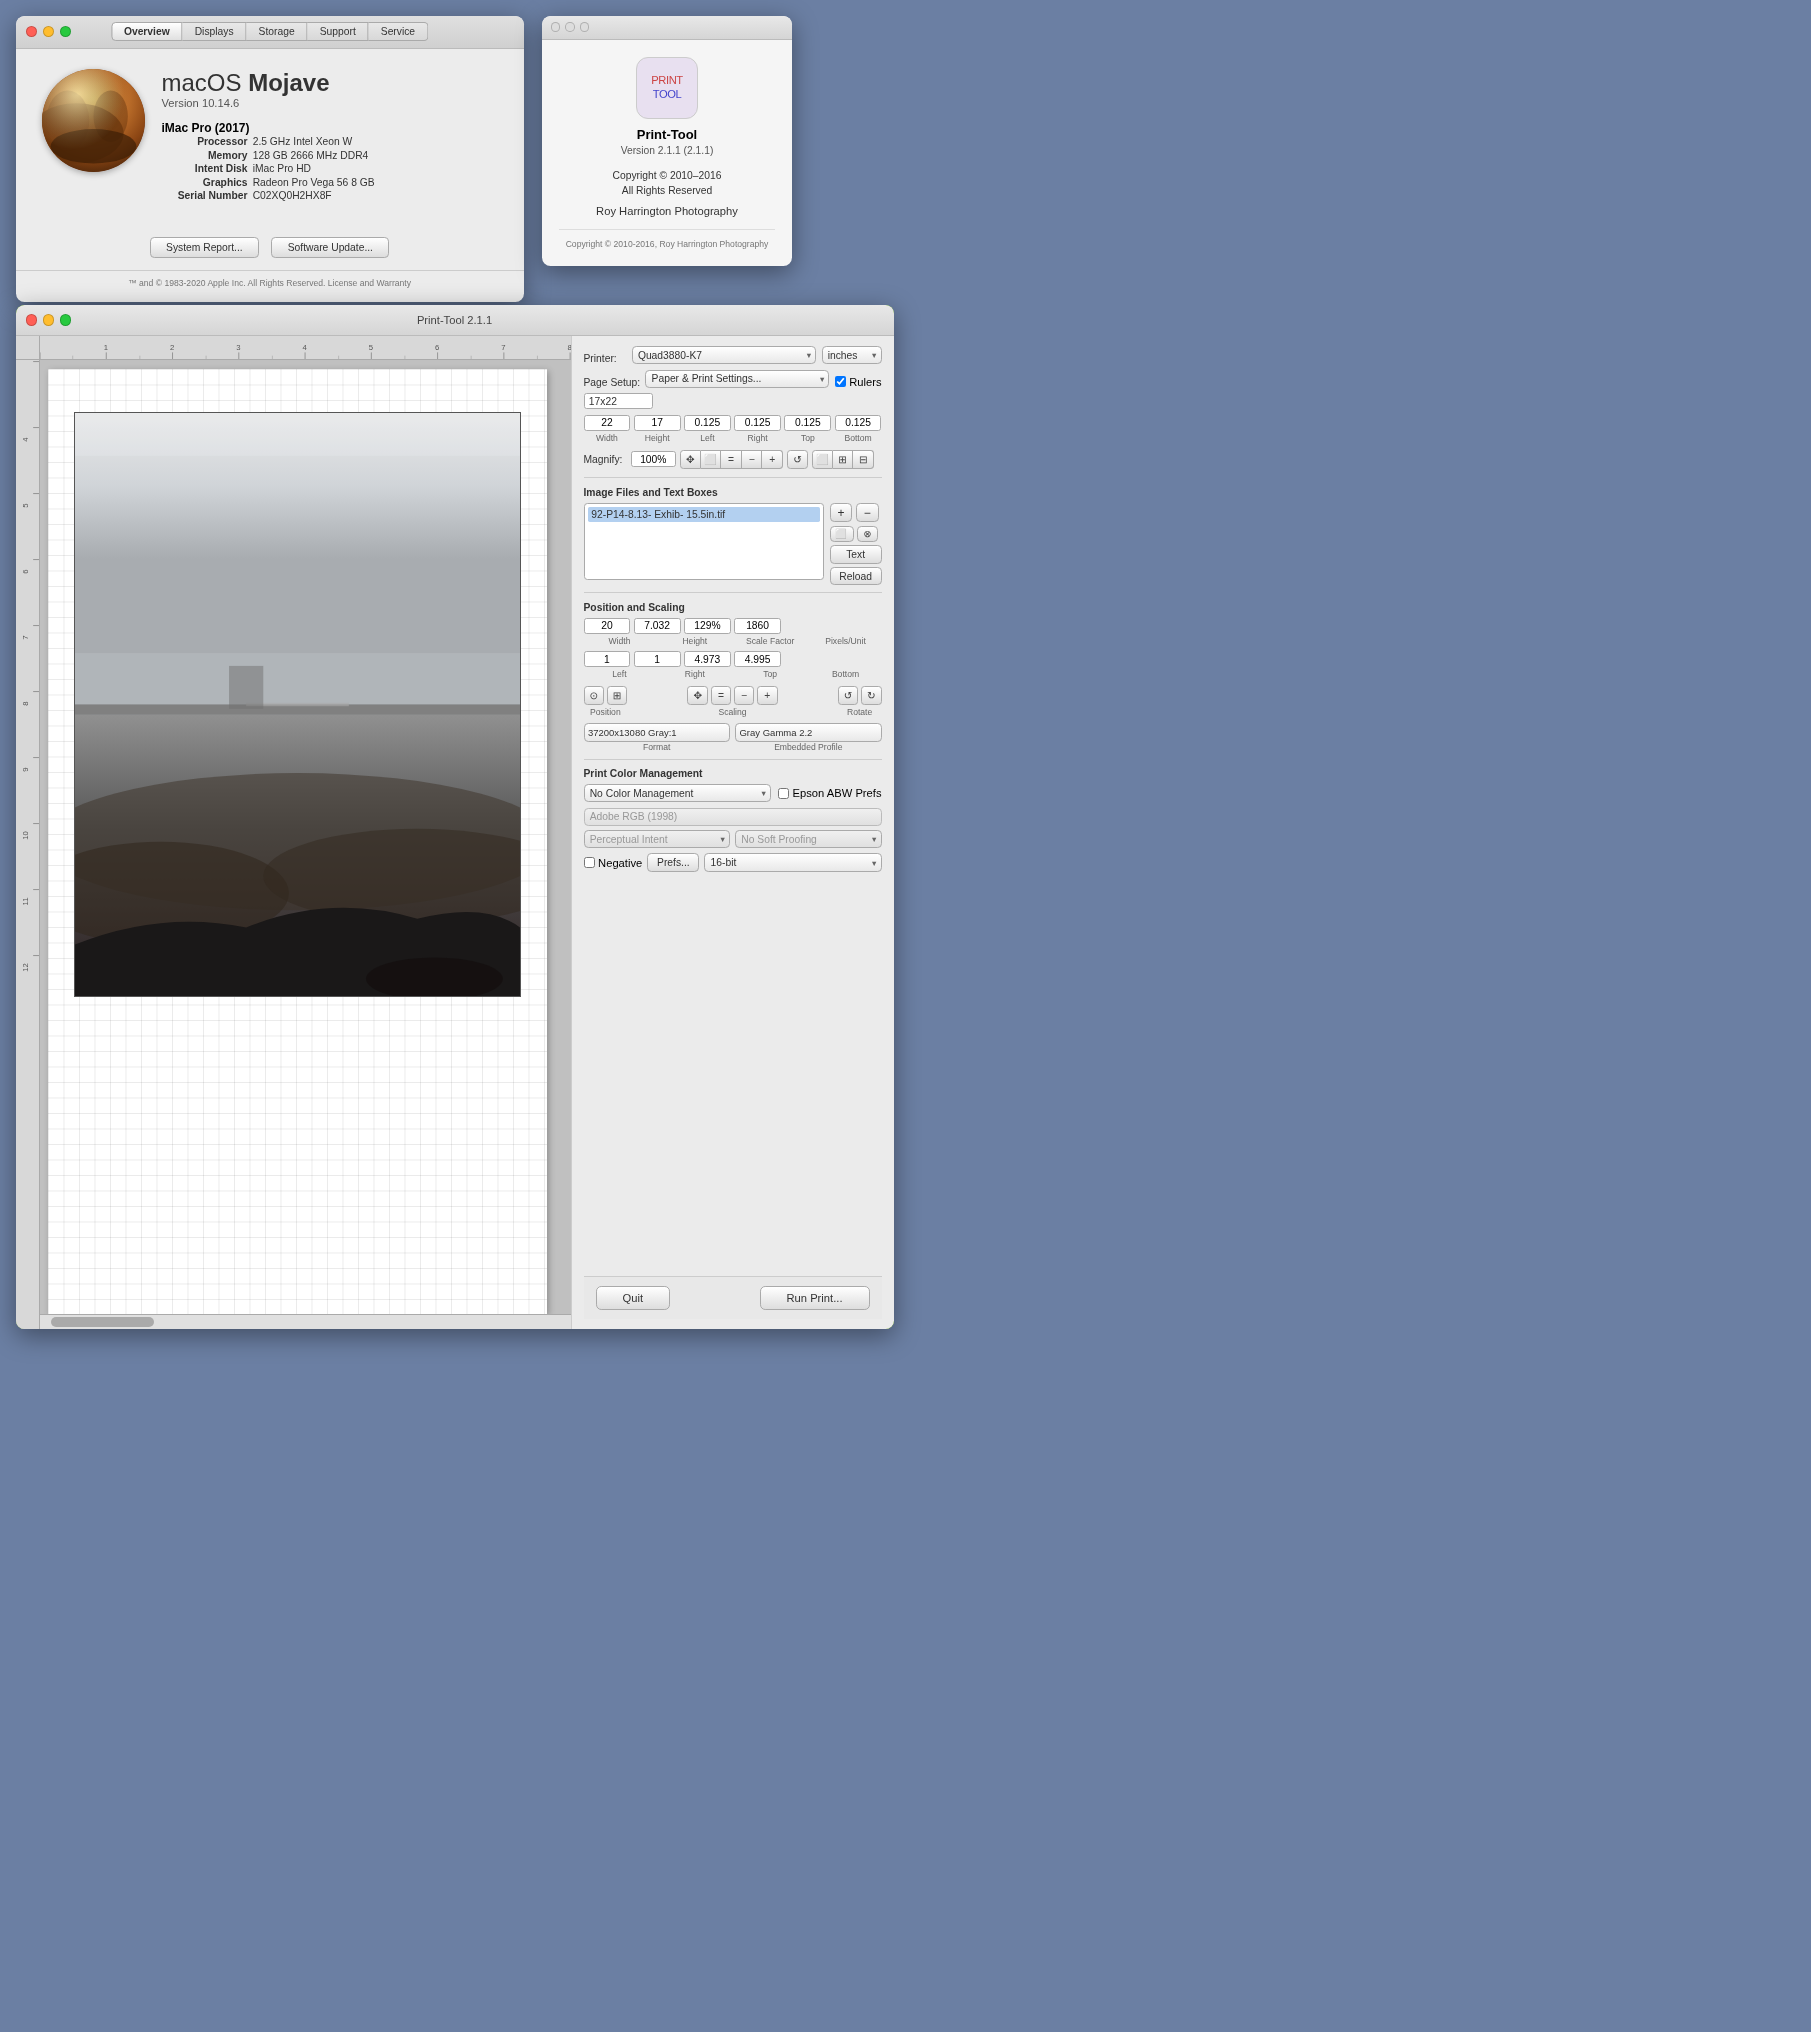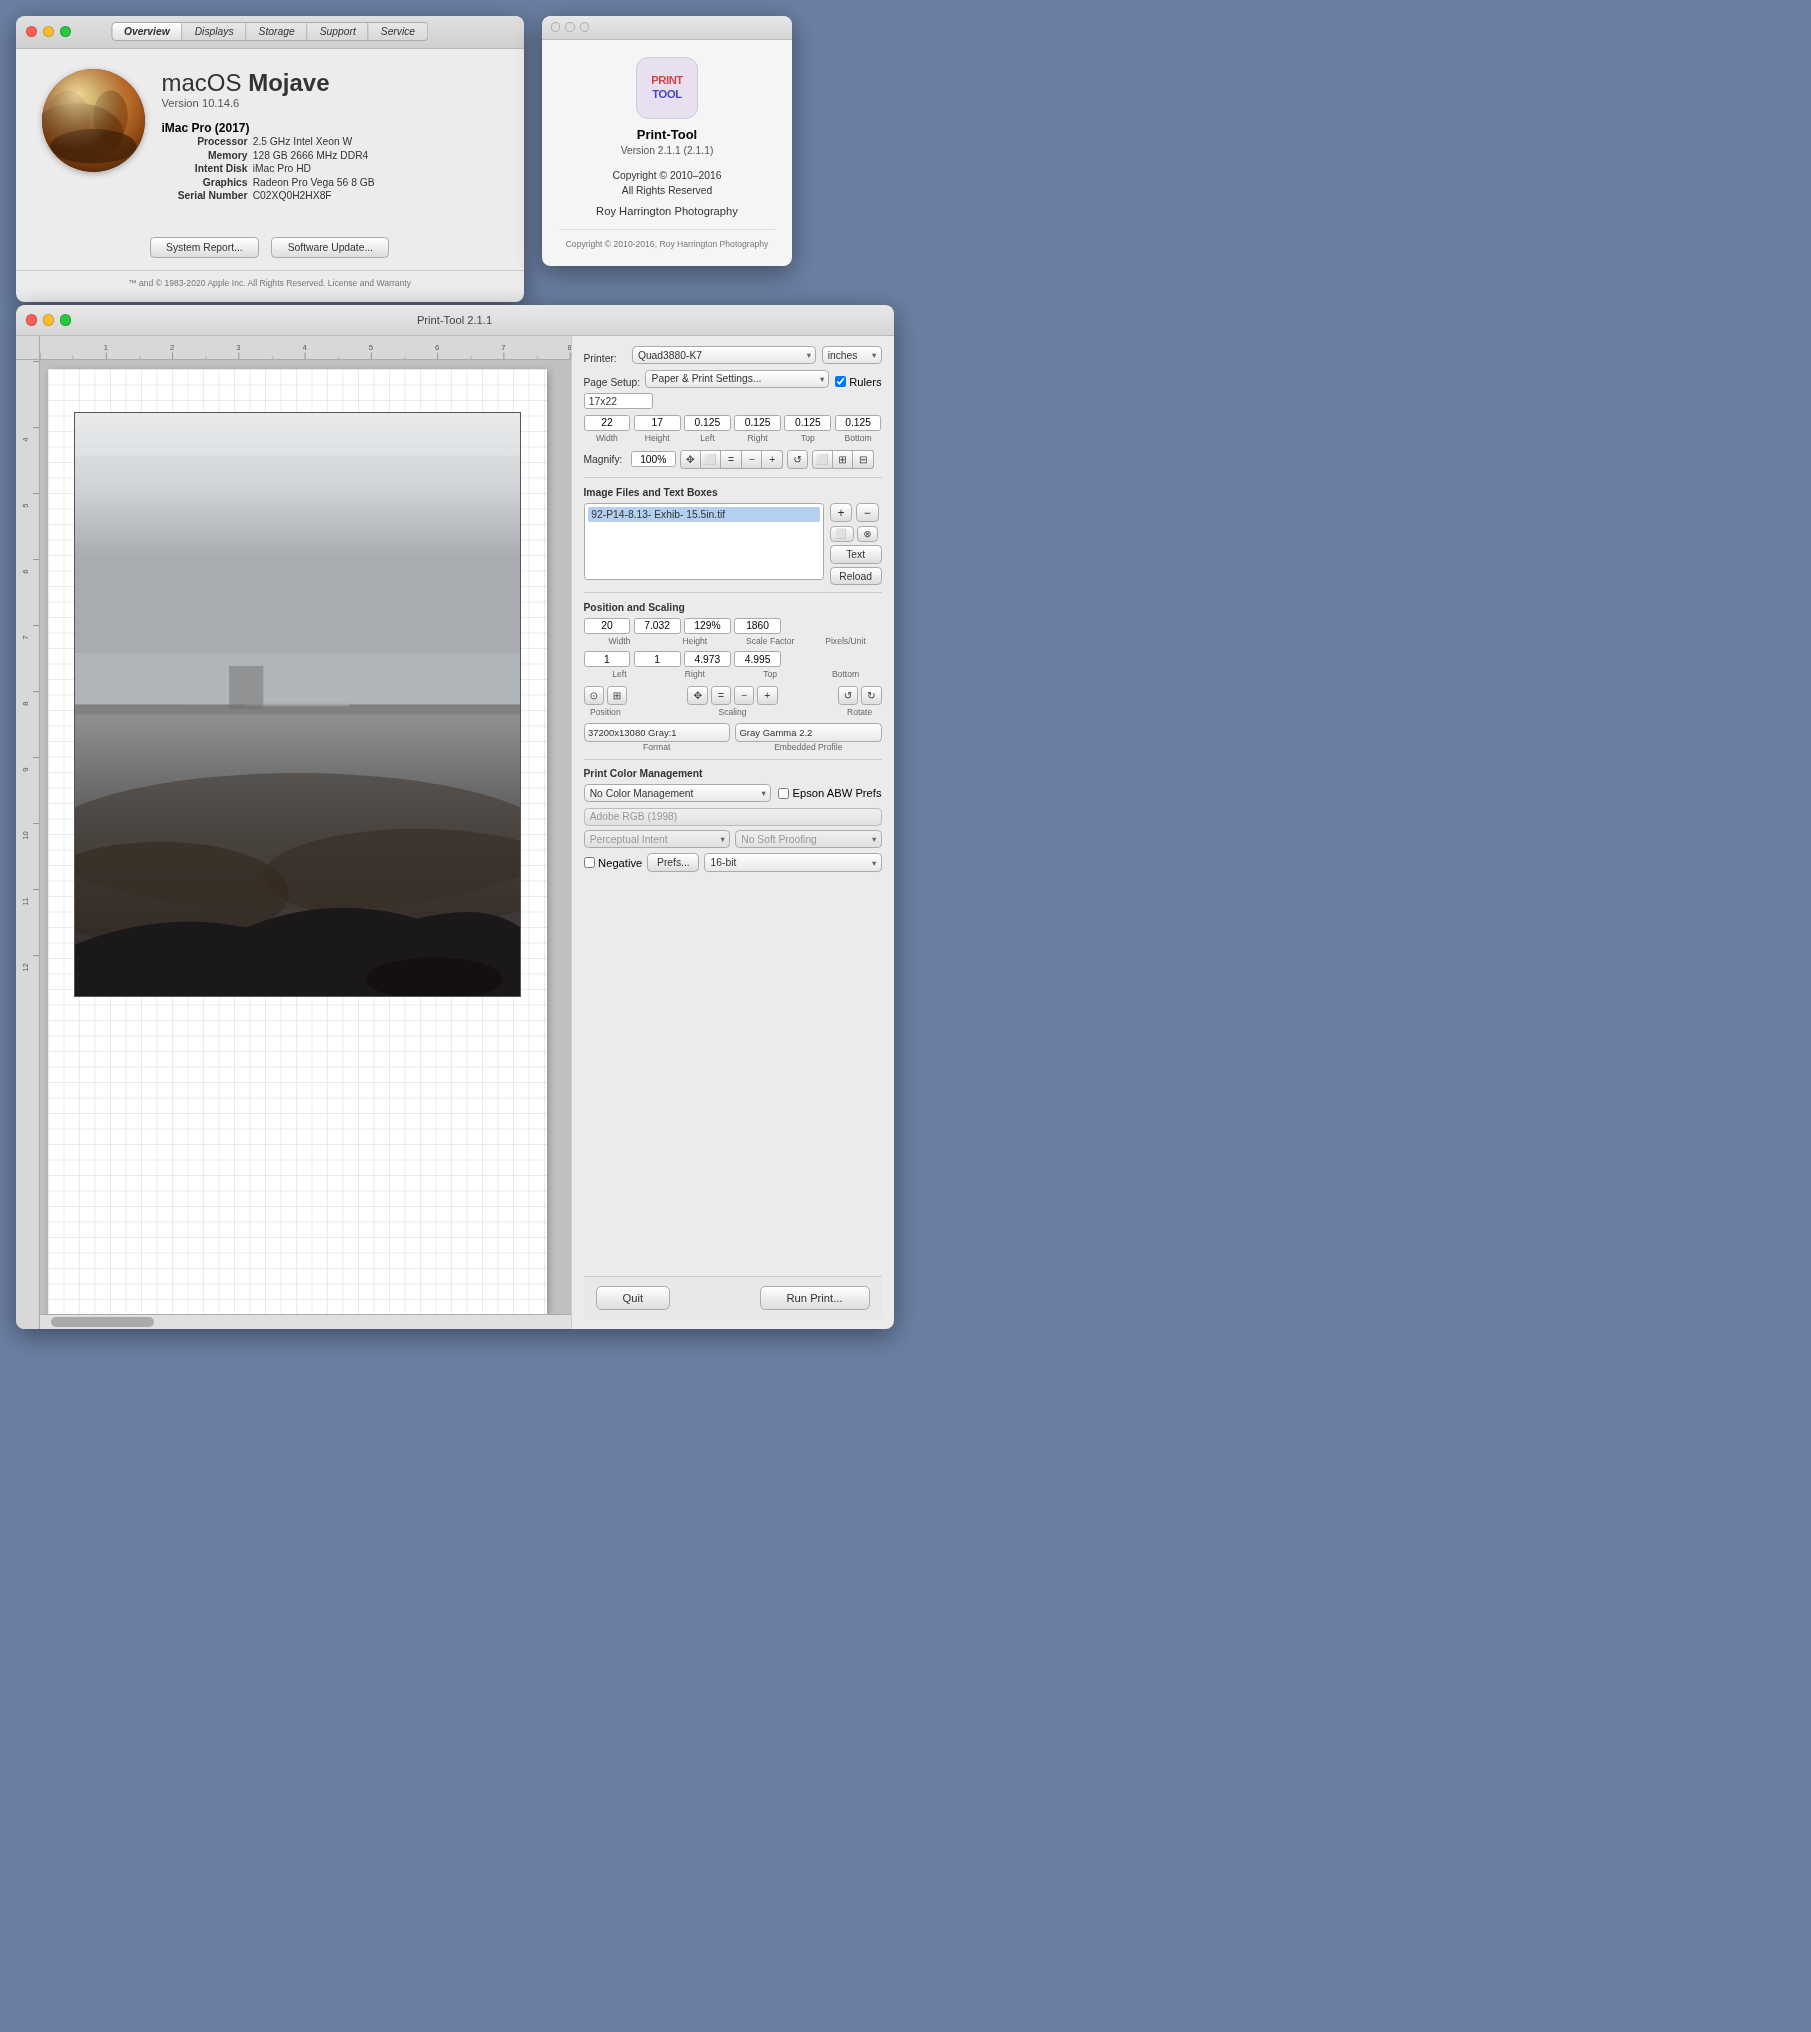--- a/index.html
+++ b/index.html
@@ -48,21 +48,20 @@
     .tl-yellow { background: #ffbd2e; }
     .tl-green { background: #27c93f; }
 
     .about-tabs {
       display: flex;
       justify-content: center;
       gap: 0;
       position: absolute;
       left: 50%;
       transform: translateX(-50%);
-      font-style: italic;
     }
     .about-tab {
       padding: 3.4px 12px;
       font-size: 10.3px;
       background: linear-gradient(#e8e8e8, #d8d8d8);
       border: 0.9px solid #aaa;
       cursor: pointer;
       color: #333;
     }
     .about-tab:first-child { border-radius: 4.3px 0 0 4.3px; }
@@ -164,21 +163,21 @@
       width: 62px;
       height: 62px;
       margin: 0 auto 8.6px;
       background: #e8e0f0;
       border: 1.7px solid #ccc;
       border-radius: 12px;
       display: flex;
       align-items: center;
       justify-content: center;
       font-size: 9.5px;
-      font-weight: 700;
+      font-weight: 400;
       color: #333;
       letter-spacing: -0.4px;
       flex-direction: column;
       line-height: 1.2;
     }
     .print-tool-icon .pt-print { color: #cc4444; font-size: 11.2px; }
     .print-tool-icon .pt-tool { color: #4444cc; font-size: 11.2px; }
     .pta-name { font-size: 13px; font-weight: 700; margin-bottom: 2.6px; }
     .pta-ver { font-size: 10.3px; color: #555; margin-bottom: 12px; }
     .pta-copy { font-size: 10.3px; color: #333; line-height: 1.5; margin-bottom: 6.9px; }

